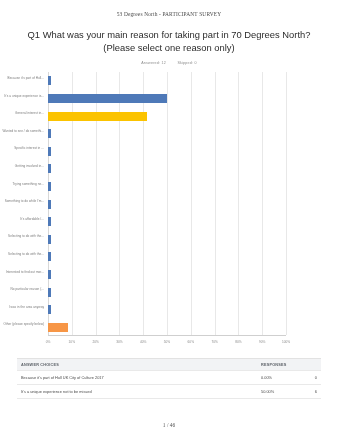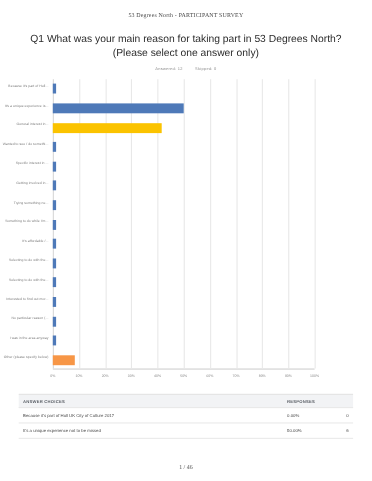--- a/index.html
+++ b/index.html
@@ -150,22 +150,22 @@
   }
 </style>
 </head>
 <body>
 
 <div class="page">
 
   <div class="doc-header">53 Degrees North - PARTICIPANT SURVEY</div>
 
   <div class="q-title">
-    <span>Q1 What was your main reason for taking part in 53 Degrees North?</span><br>
-    <span>(Please select one answer only)</span>
+    <span>Q1 What was your main reason for taking part in 70 Degrees North?</span><br>
+    <span>(Please select one reason only)</span>
   </div>
 
   <div class="meta">
     <span>Answered: 12</span>
     <span>Skipped: 0</span>
   </div>
 
   <div class="chart">
     <div class="ylabels" id="ylabels">
         <div class="ylab" style="top: 4.8px;">Because it's part of Hull...</div>

